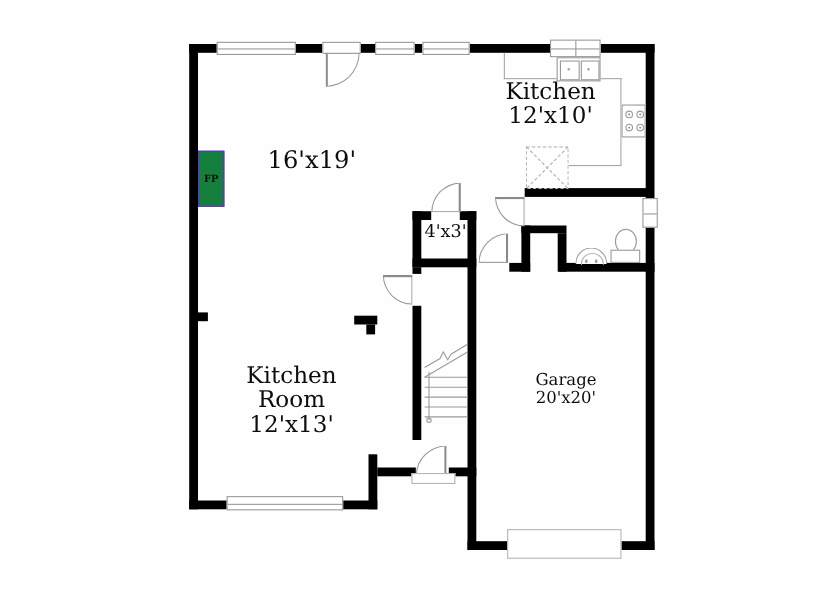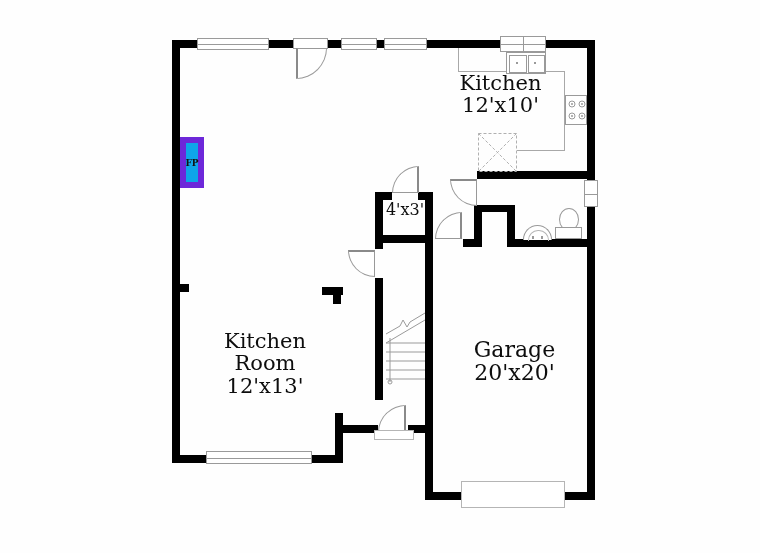--- a/index.html
+++ b/index.html
@@ -7,21 +7,21 @@
          font-family:"DejaVu Serif","Liberation Serif",serif;}
   .w{position:absolute;background:#000000;}
   .win{position:absolute;background:#ffffff;border:1px solid #9a9a9a;box-sizing:border-box;}
   .win .ml{position:absolute;left:0;right:0;top:50%;height:1px;background:#9a9a9a;}
   .win .mlv{position:absolute;top:0;bottom:0;left:50%;width:1px;background:#9a9a9a;}
   .door{position:absolute;background:#ffffff;border:1px solid #999999;box-sizing:border-box;}
   .line{position:absolute;background:#a8a8a8;}
   .lbl{position:absolute;color:#0d0d0d;font-weight:normal;text-align:center;line-height:1.06;}
   .lbl .nm,.lbl .dm{display:block;}
   .fixture{position:absolute;box-sizing:border-box;}
-  .fp{position:absolute;background:#0ea5e9;border:6px solid #6d28d9;box-sizing:border-box;
+  .fp{position:absolute;background:#15803d;border:1px solid #6d28d9;box-sizing:border-box;
       display:flex;align-items:center;justify-content:center;font-weight:bold;font-size:9px;color:#111;}
   .thresh{position:absolute;background:#ffffff;border:1px solid #b5b5b5;box-sizing:border-box;}
   svg{display:block;}
 </style>
 </head>
 <body>
 
 <div id="stage">
 
   <div class="w" style="left:172px;top:40px;width:26px;height:8px"></div>
@@ -162,30 +162,31 @@
       <line x1="6" y1="42" x2="6" y2="86" stroke="#9a9a9a"></line>
       <circle cx="6" cy="86" r="2" fill="none" stroke="#9a9a9a"></circle>
     </svg>
   </div>
 
   <div class="fp" style="left:180px;top:137px;width:24px;height:51px;">
     <span>FP</span>
   </div>
 
   <div class="lbl" style="left:206px;top:135px;width:155px;font-size:22px;">
+    <span class="dm">16'x19'</span>
   </div>
   <div class="lbl" style="left:438px;top:72px;width:125px;font-size:21px;">
     <span class="nm">Kitchen</span>
     <span class="dm">12'x10'</span>
   </div>
   <div class="lbl" style="left:200px;top:330px;width:130px;font-size:21px;">
     <span class="nm">Kitchen Room</span>
     <span class="dm">12'x13'</span>
   </div>
-  <div class="lbl" style="left:452px;top:338px;width:125px;font-size:22px;">
+  <div class="lbl" style="left:452px;top:338px;width:125px;font-size:15px;">
     <span class="nm">Garage</span>
     <span class="dm">20'x20'</span>
   </div>
   <div class="lbl" style="left:383px;top:202px;width:44px;font-size:16px;">
     <span class="dm">4'x3'</span>
   </div>
 
 </div>
 
 </body></html>

